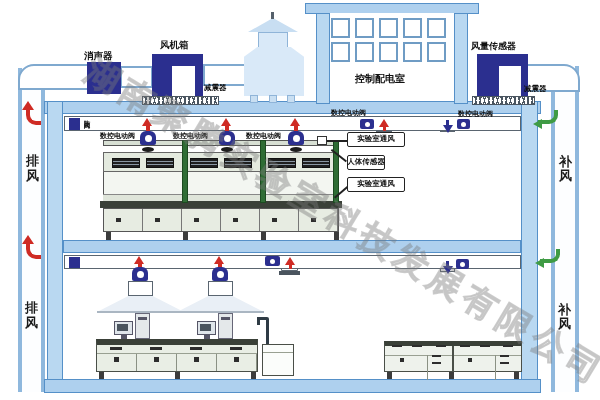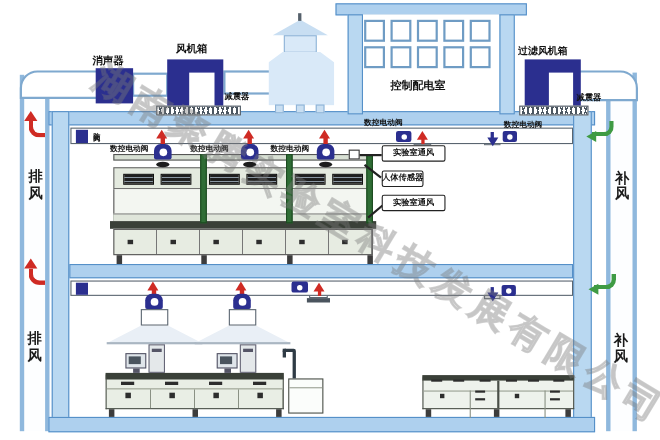--- a/index.html
+++ b/index.html
@@ -84,21 +84,21 @@
       <div class="win"></div>
       <div class="win"></div>
     <div class="win"></div>
       <div class="win"></div>
       <div class="win"></div>
       <div class="win"></div>
       <div class="win"></div>
   </div>
   <div class="a lbl" style="left:330px;top:73px;width:100px;font-size:10px;text-align:center;">控制配电室</div>
 
-  <div class="a lbl" style="left:471px;top:42px;font-size:9px;">过滤风机箱</div>
+  <div class="a lbl" style="left:471px;top:42px;font-size:9px;">风量传感器</div>
   <div class="a duct" style="left:524px;top:64px;width:56px;height:28px;border-radius:0 16px 0 0;z-index:2;"></div>
   <div class="a db" style="left:477px;top:54px;width:51px;height:44px;z-index:3;">
     <div class="a" style="left:22px;top:12px;width:22px;height:32px;background:#fff;"></div>
   </div>
   <div class="a zz" style="left:472px;top:96px;width:63px;height:9px;"></div>
   <div class="a lbl" style="left:524px;top:85px;font-size:7.5px;">减震器</div>
 
   <div class="a slab" style="left:44px;top:101px;width:497px;height:13px;z-index:2;"></div>
   <div class="a col" style="left:47px;top:101px;width:16px;height:291px;z-index:2;"></div>
   <div class="a col" style="left:521px;top:101px;width:17px;height:291px;z-index:2;"></div>

